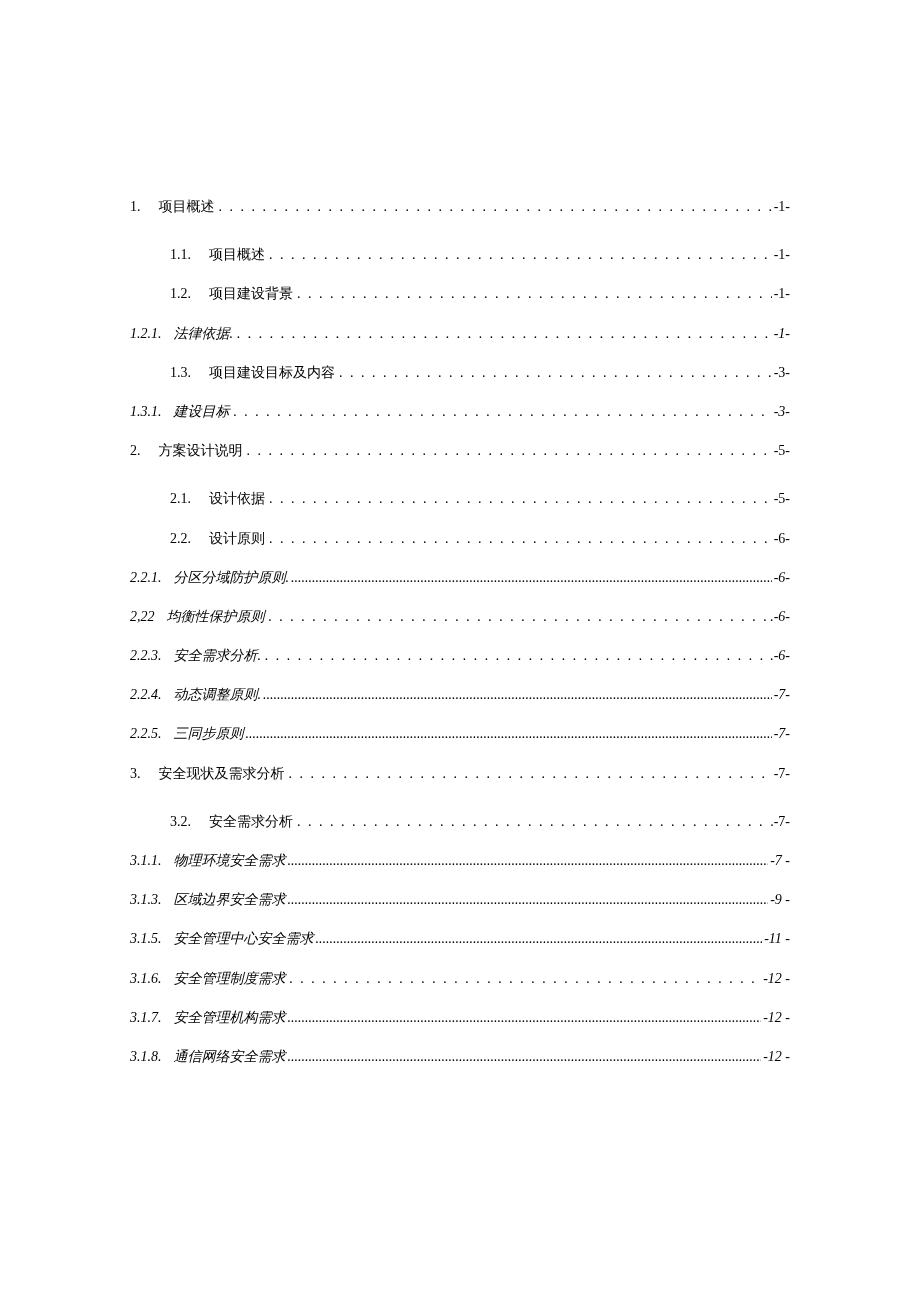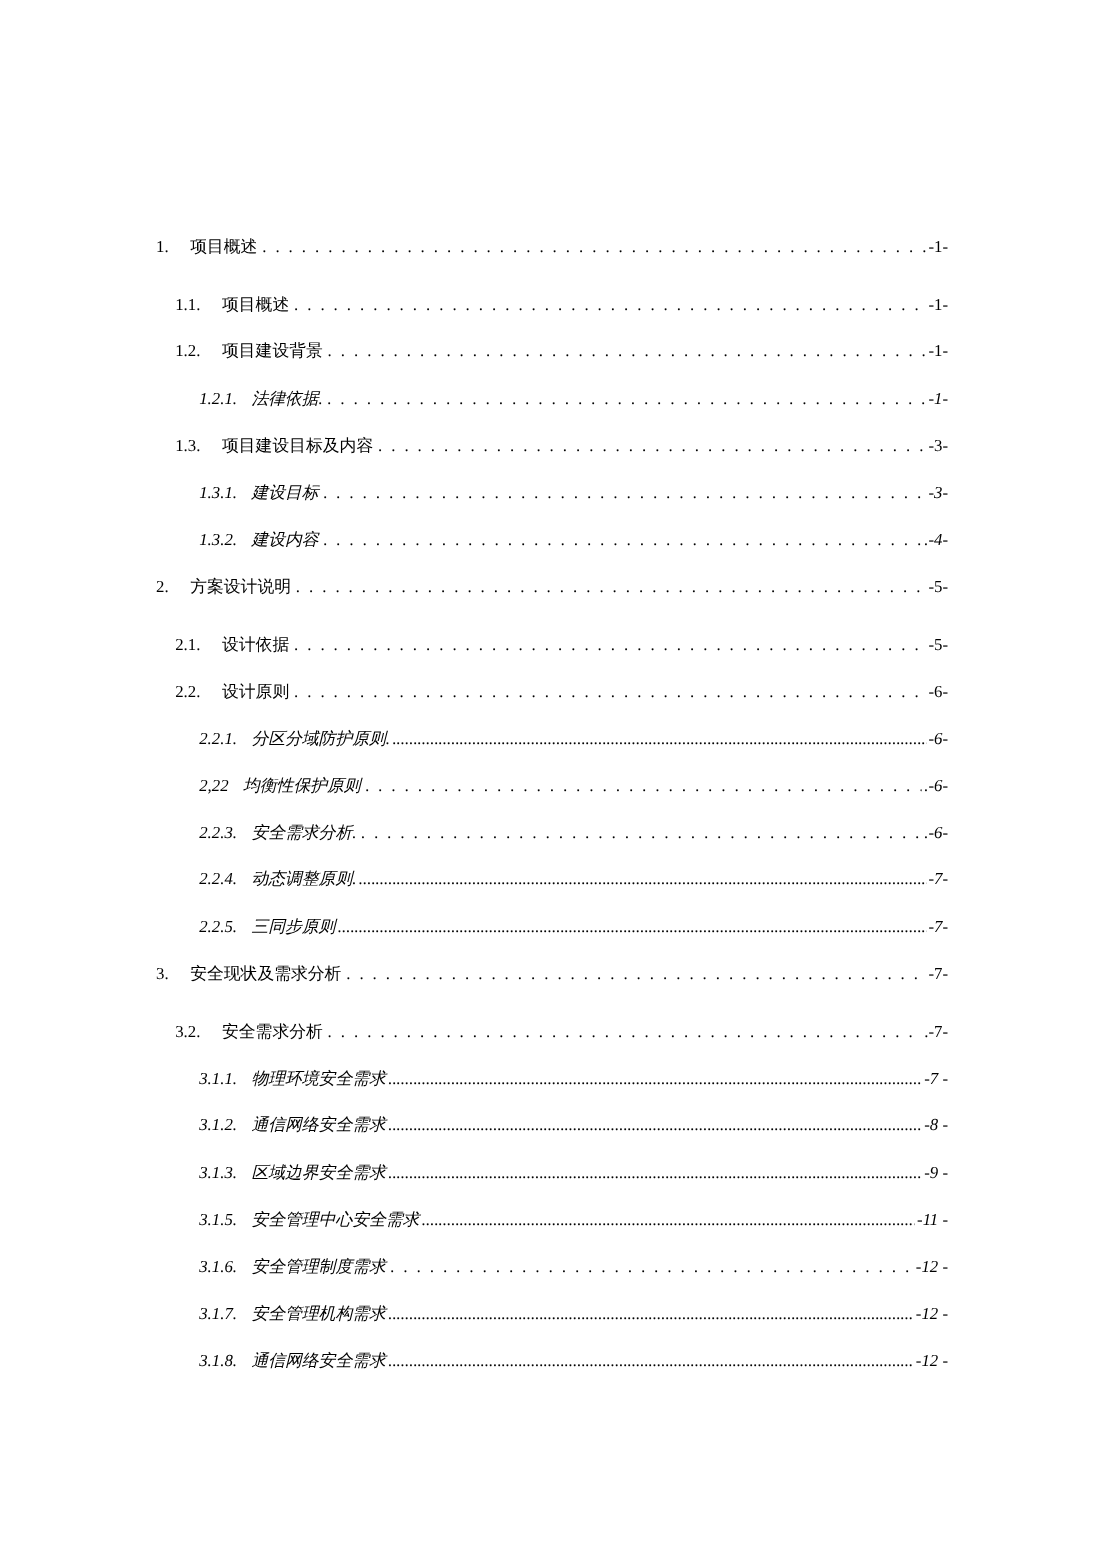--- a/index.html
+++ b/index.html
@@ -51,24 +51,23 @@
     .toc-page {
       flex-shrink: 0;
       padding-left: 2px;
     }
     .level-1 {
       margin-left: 0;
       margin-bottom: 30px;
       margin-top: 8px;
     }
     .level-2 {
-      margin-left: 16px;
+      margin-left: 40px;
     }
     .level-3 {
-      margin-left: 36px;
       font-style: italic;
     }
     .level-3 .toc-number {
       padding-right: 12px;
     }
   </style>
 </head>
 <body>
 
 <div id="toc-container">
@@ -101,26 +100,20 @@
       <span class="toc-title">项目建设目标及内容</span>
       <span class="toc-dots"></span>
       <span class="toc-page">-3-</span>
     </div>
     <div class="toc-entry level-3">
       <span class="toc-number">1.3.1.</span>
       <span class="toc-title">建设目标</span>
       <span class="toc-dots"></span>
       <span class="toc-page">-3-</span>
     </div>
-    <div class="toc-entry level-3">
-      <span class="toc-number">1.3.2.</span>
-      <span class="toc-title">建设内容</span>
-      <span class="toc-dots"></span>
-      <span class="toc-page">.-4-</span>
-    </div>
     <div class="toc-entry level-1">
       <span class="toc-number">2.</span>
       <span class="toc-title">方案设计说明</span>
       <span class="toc-dots"></span>
       <span class="toc-page">-5-</span>
     </div>
     <div class="toc-entry level-2">
       <span class="toc-number">2.1.</span>
       <span class="toc-title">设计依据</span>
       <span class="toc-dots"></span>
@@ -174,26 +167,20 @@
       <span class="toc-dots"></span>
       <span class="toc-page">.-7-</span>
     </div>
     <div class="toc-entry level-3">
       <span class="toc-number">3.1.1.</span>
       <span class="toc-title">物理环境安全需求</span>
       <span class="toc-dots-tight"></span>
       <span class="toc-page">-7 -</span>
     </div>
     <div class="toc-entry level-3">
-      <span class="toc-number">3.1.2.</span>
-      <span class="toc-title">通信网络安全需求</span>
-      <span class="toc-dots-tight"></span>
-      <span class="toc-page">-8 -</span>
-    </div>
-    <div class="toc-entry level-3">
       <span class="toc-number">3.1.3.</span>
       <span class="toc-title">区域边界安全需求</span>
       <span class="toc-dots-tight"></span>
       <span class="toc-page">-9 -</span>
     </div>
     <div class="toc-entry level-3">
       <span class="toc-number">3.1.5.</span>
       <span class="toc-title">安全管理中心安全需求</span>
       <span class="toc-dots-tight"></span>
       <span class="toc-page">-11 -</span>

